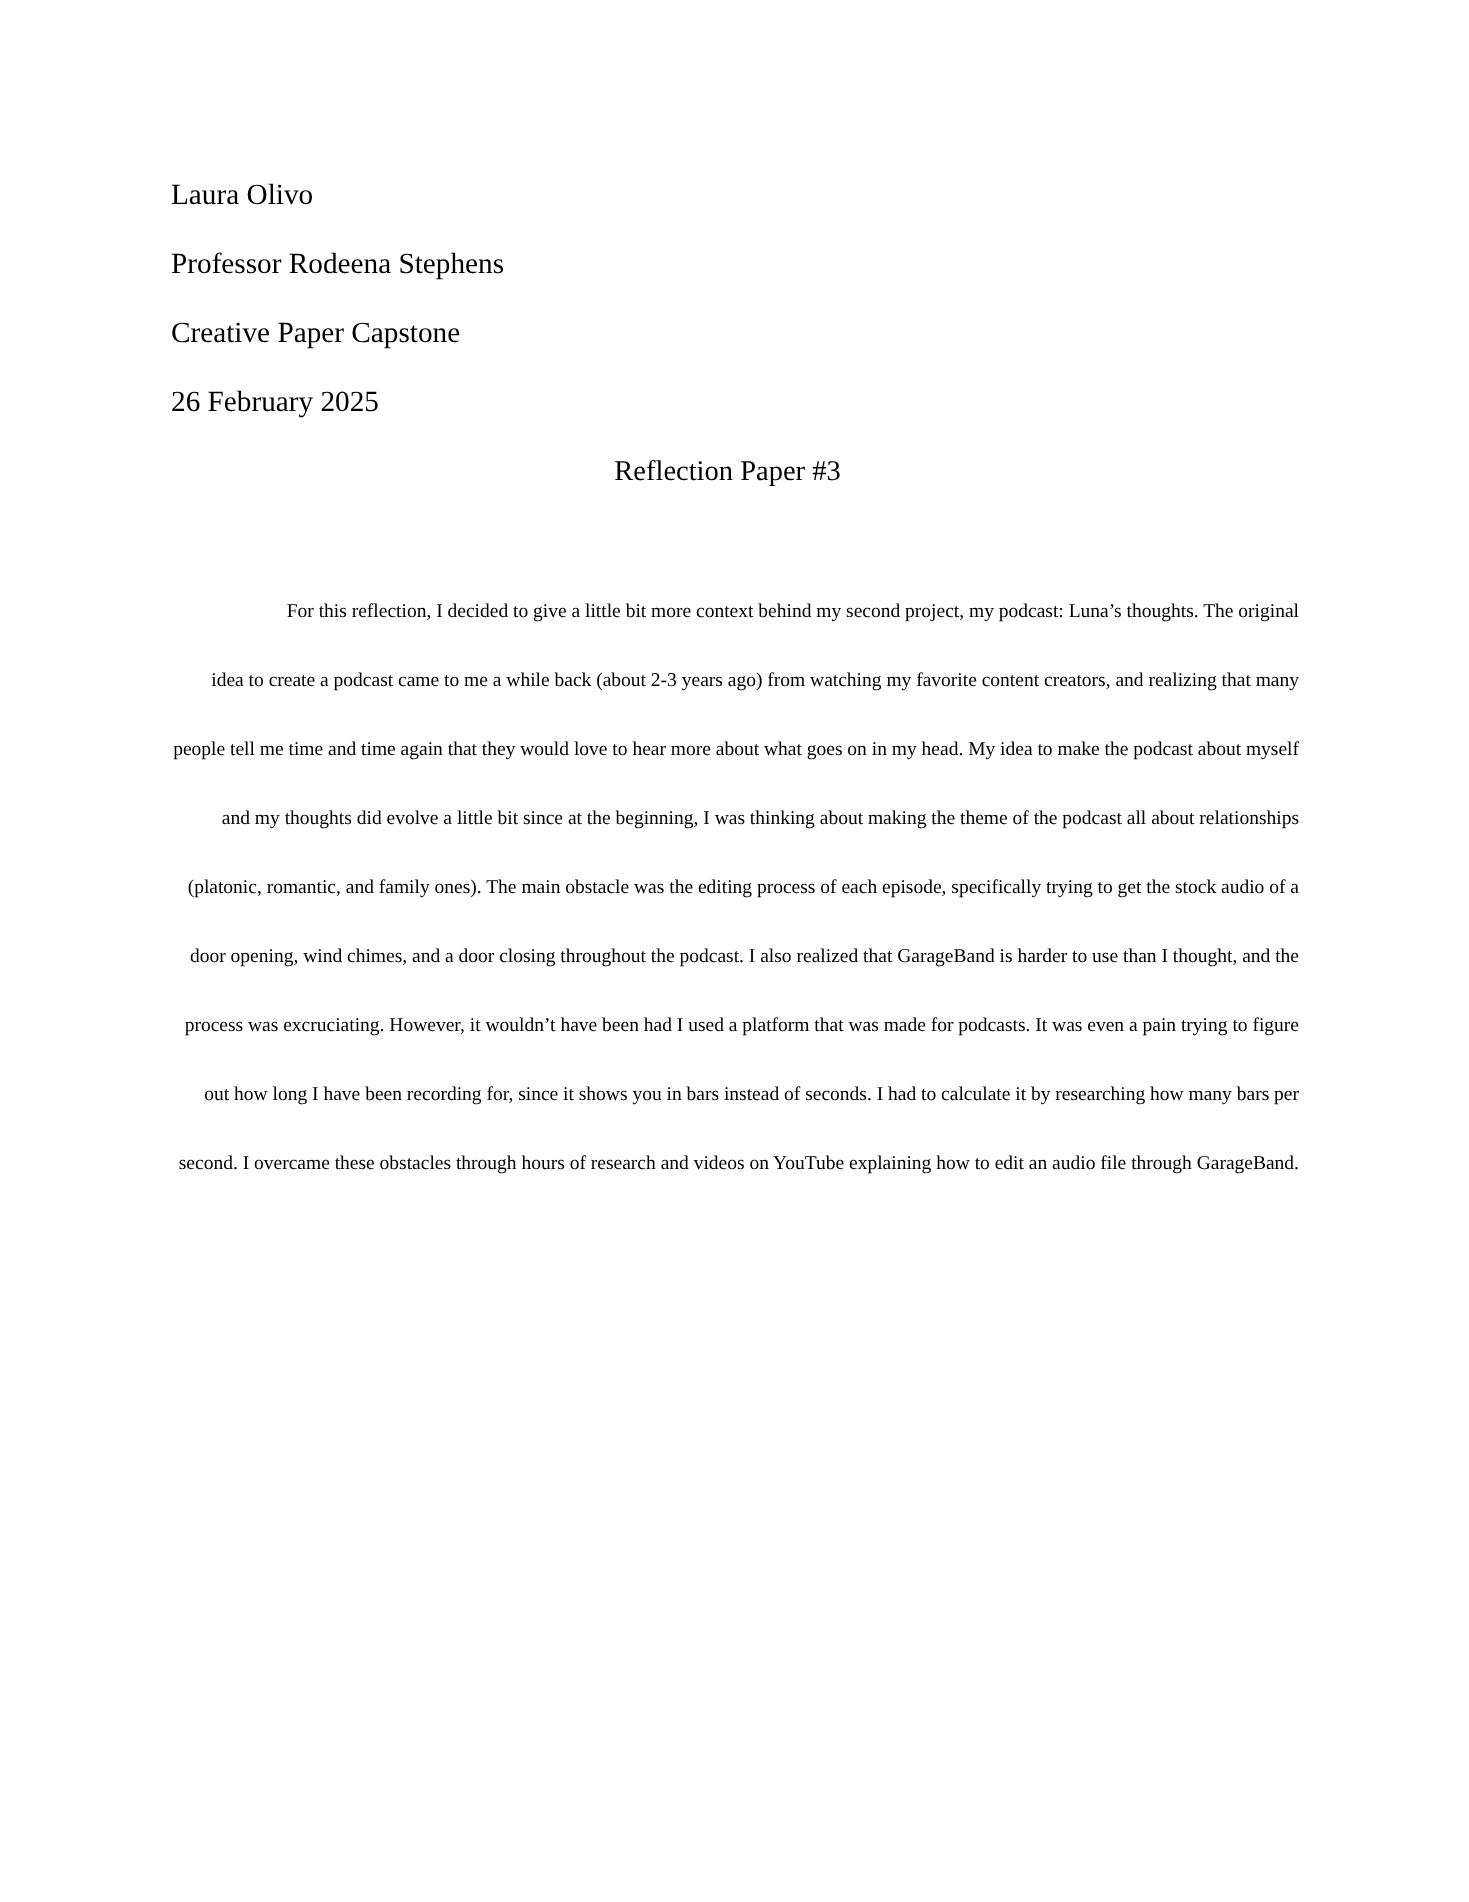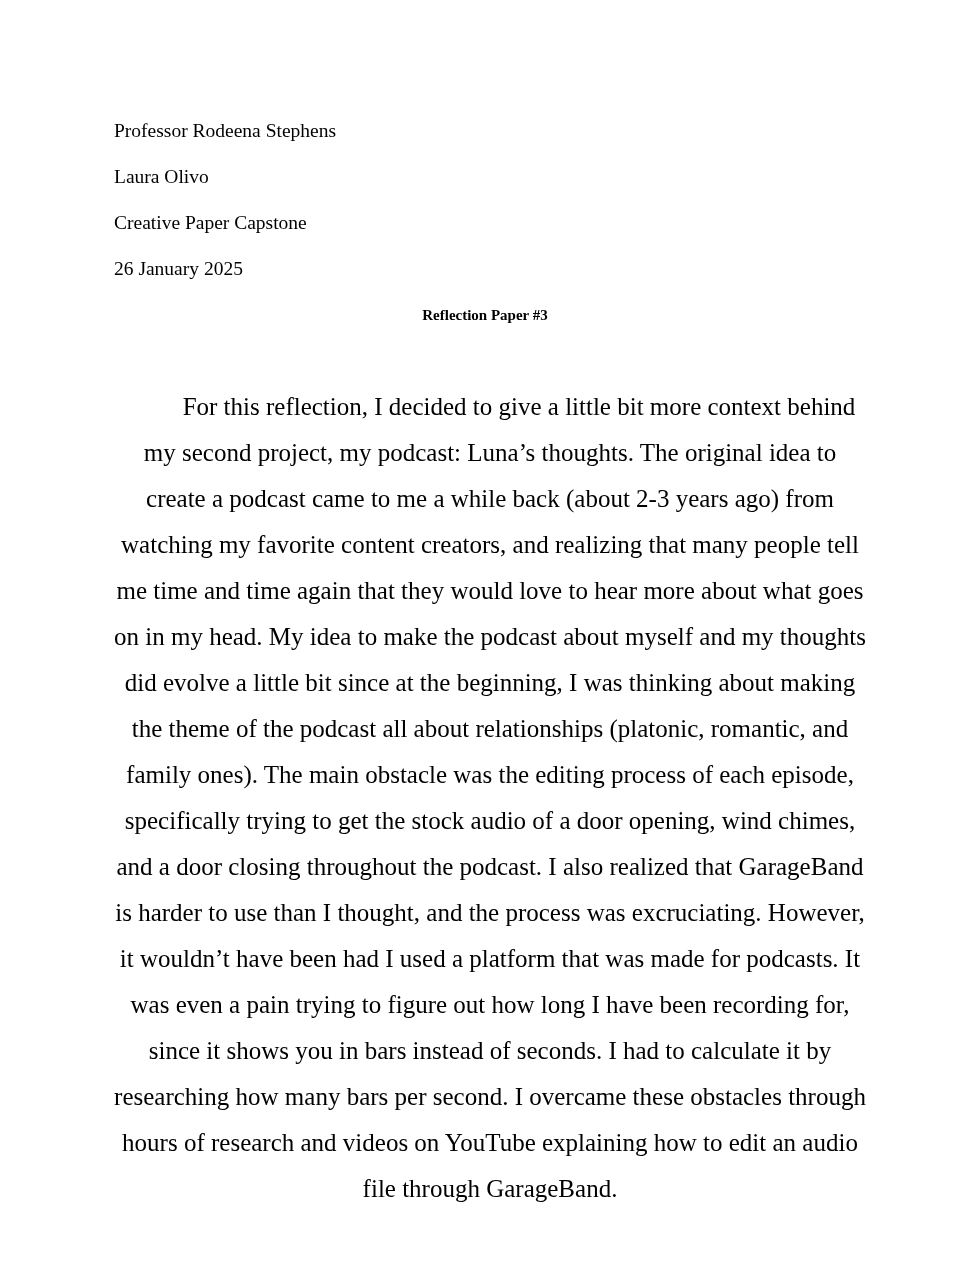--- a/index.html
+++ b/index.html
@@ -29,53 +29,52 @@
     margin: 0;
   }
   .heading-line {
     font-size: 19.5px;
     line-height: 46px;
     margin: 0;
     text-align: left;
     white-space: nowrap;
   }
   .paper-title {
-    font-size: 15px;
+    font-size: 19px;
     line-height: 46px;
     margin: 0;
     text-align: center;
     padding-right: 10px;
-    font-weight: bold;
   }
   .blank-line {
     height: 46px;
     line-height: 46px;
     font-size: 19.5px;
   }
   .body-par {
-    font-size: 25px;
+    font-size: 13px;
     line-height: 46px;
     margin: 0;
-    text-align: center;
+    text-align: right;
     text-indent: 58px;
     hyphens: none;
     -webkit-hyphens: none;
   }
 </style>
 </head>
 <body>
 
 <div class="page">
   <div class="doc-body">
 
     <div class="heading-block">
+      <p class="heading-line">Laura Olivo</p>
       <p class="heading-line">Professor Rodeena Stephens</p>
-      <p class="heading-line">Laura Olivo</p>
       <p class="heading-line">Creative Paper Capstone</p>
-      <p class="heading-line">26 January 2025</p>
+      <p class="heading-line">26 February 2025</p>
     </div>
 
     <p class="paper-title">Reflection Paper #3</p>
 
     <div class="blank-line">&nbsp;</div>
 
     <p class="body-par">For this reflection, I decided to give a little bit more context behind my second project, my podcast: Luna’s thoughts. The original idea to create a podcast came to me a while back (about 2-3 years ago) from watching my favorite content creators, and realizing that many people tell me time and time again that they would love to hear more about what goes on in my head. My idea to make the podcast about myself and my thoughts did evolve a little bit since at the beginning, I was thinking about making the theme of the podcast all about relationships (platonic, romantic, and family ones). The main obstacle was the editing process of each episode, specifically trying to get the stock audio of a door opening, wind chimes, and a door closing throughout the podcast. I also realized that GarageBand is harder to use than I thought, and the process was excruciating. However, it wouldn’t have been had I used a platform that was made for podcasts. It was even a pain trying to figure out how long I have been recording for, since it shows you in bars instead of seconds. I had to calculate it by researching how many bars per second. I overcame these obstacles through hours of research and videos on YouTube explaining how to edit an audio file through GarageBand.</p>
 
     <div class="blank-line">&nbsp;</div>
 

